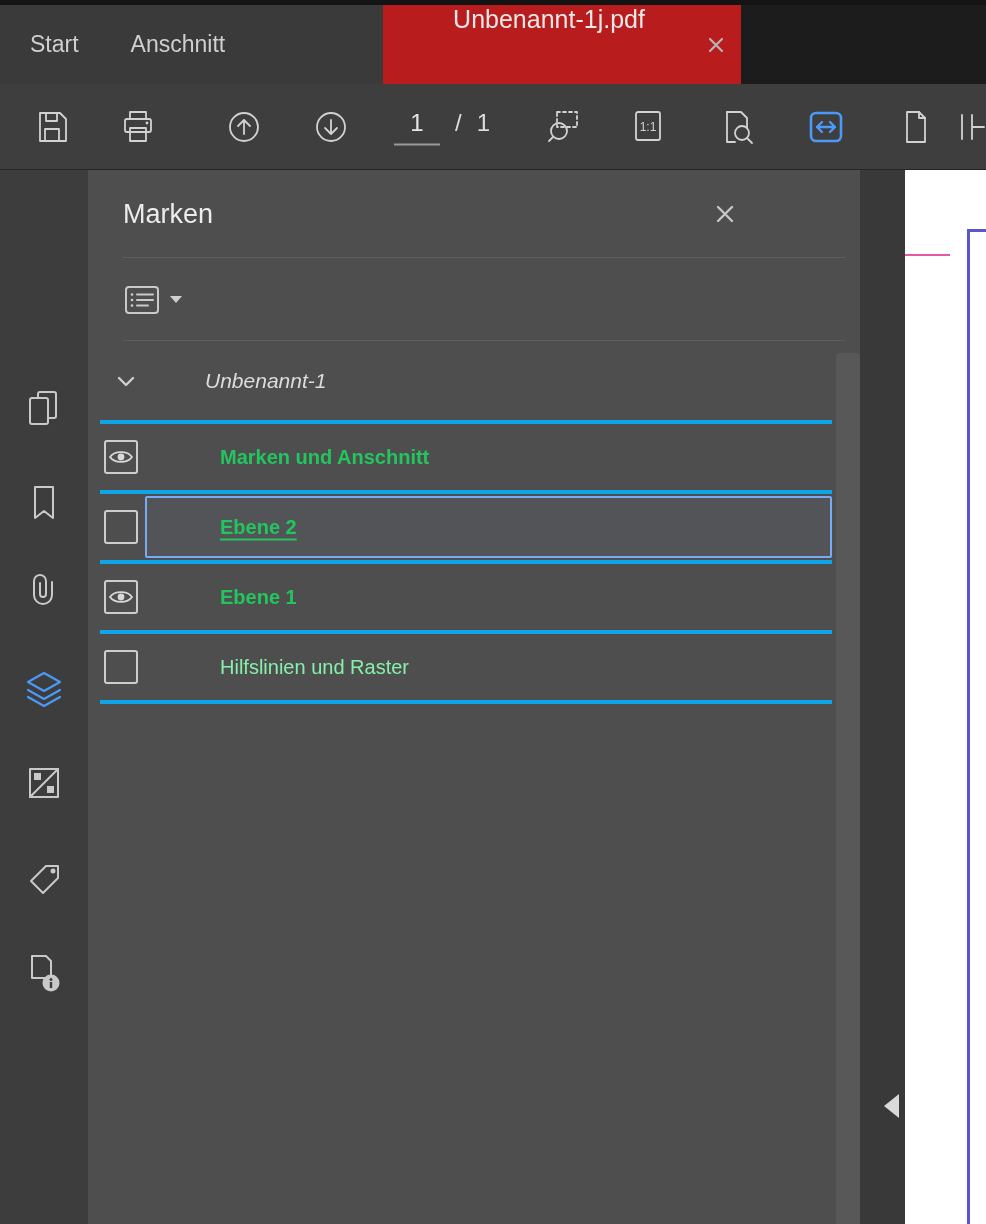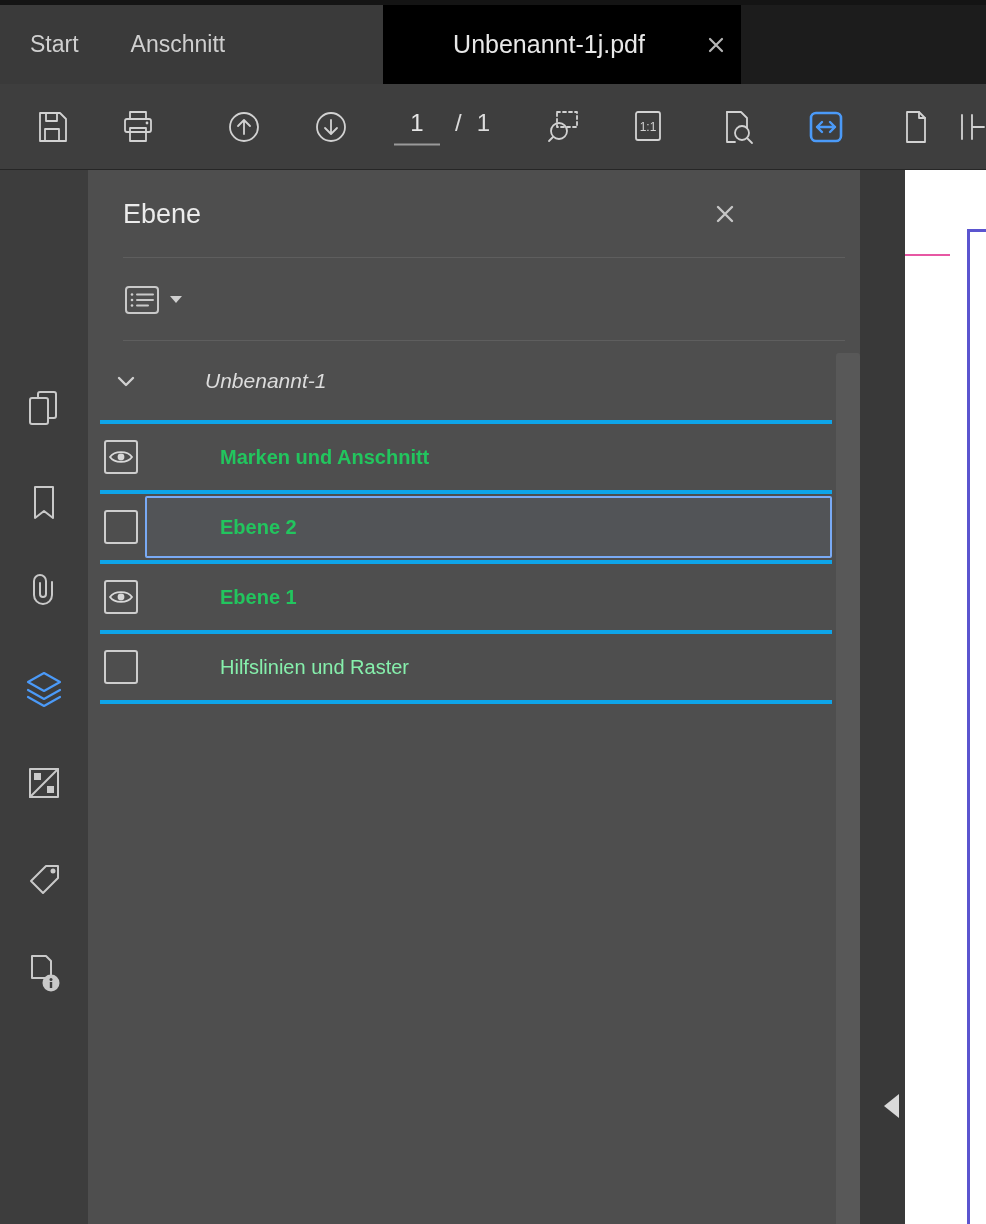--- a/index.html
+++ b/index.html
@@ -8,21 +8,21 @@
     background:#4e4e4e;
     font-family:"Liberation Sans", sans-serif;
     -webkit-font-smoothing:antialiased;
   }
   .app{position:absolute;inset:0;}
 
   
   .tabbar{position:absolute;left:0;top:0;right:0;height:84px;background:#1c1c1c;border-top:5px solid #141414;box-sizing:border-box;}
   .tabs-left{position:absolute;left:0;top:0;width:383px;height:79px;background:#3a3a3a;display:flex;align-items:center;gap:52px;padding-left:30px;box-sizing:border-box;}
   .tab-label{font-size:23px;color:#cfcfcf;cursor:default;}
-  .doc-tab{position:absolute;left:383px;top:0;width:358px;height:79px;background:#000000;display:flex;align-items:center;justify-content:center;}
+  .doc-tab{position:absolute;left:383px;top:0;width:358px;height:79px;background:#b91c1c;display:flex;justify-content:center;}
   .doc-tab .doc-label{font-size:25px;color:#e8e8e8;margin-right:26px;}
   .doc-close{position:absolute;right:12px;top:50%;transform:translateY(-50%);width:26px;height:26px;display:flex;align-items:center;justify-content:center;}
 
   
   .toolbar{position:absolute;left:0;top:84px;right:0;height:86px;background:#3e3e3e;border-bottom:1px solid #262626;box-sizing:border-box;}
   .tool{position:absolute;top:50%;transform:translateY(-50%);width:44px;height:44px;display:flex;align-items:center;justify-content:center;}
   .t-save{left:30px}.t-print{left:116px}.t-pageup{left:222px}.t-pagedown{left:309px}
   .t-marquee{left:541px}.t-actualsize{left:626px}.t-pagezoom{left:715px}
   .t-fitwidth{left:804px}.t-singlepage{left:893px}
   .t-partial{left:958px;width:28px;overflow:hidden;justify-content:flex-start;}
@@ -55,21 +55,21 @@
   .scrollbar{position:absolute;right:0;top:12px;width:24px;bottom:0;background:#585858;border-radius:3px 3px 0 0;}
   .row{position:relative;margin:0 28px 0 12px;border-bottom:4px solid #0ea5e9;}
   .row-root{height:79px;}
   .row-layer{height:66px;}
   .chevron{position:absolute;left:13px;top:50%;transform:translateY(-50%);width:26px;height:26px;display:flex;align-items:center;justify-content:center;}
   .root-label{position:absolute;left:105px;top:50%;transform:translateY(-50%);font-size:21px;font-style:italic;color:#dcdcdc;}
   .checkbox{position:absolute;left:4px;top:50%;transform:translateY(-50%);width:34px;height:34px;border:2px solid #cdcdcd;border-radius:3px;box-sizing:border-box;display:flex;align-items:center;justify-content:center;background:transparent;}
   .layer-label{position:absolute;left:120px;top:50%;transform:translateY(-50%);font-size:20px;font-weight:700;color:#22c55e;white-space:nowrap;}
   .row-layer.normal .layer-label{font-weight:400;color:#86efac;}
   .row-layer.selected::before{content:"";position:absolute;left:45px;right:0;top:2px;bottom:2px;border:2px solid #79aaf5;border-radius:2px;background:rgba(150,190,255,0.05);box-sizing:border-box;}
-  .row-layer.selected .layer-label{text-underline-offset:5px;}
+  .row-layer.selected .layer-label{text-decoration:underline;text-underline-offset:5px;}
 
   
   .canvas-strip{position:absolute;left:860px;top:170px;width:45px;bottom:0;background:#393939;}
   .collapse-handle{position:absolute;left:24px;top:924px;width:0;height:0;border-top:12px solid transparent;border-bottom:12px solid transparent;border-right:15px solid #d9d9d9;}
   .page-area{position:absolute;left:905px;top:170px;right:0;bottom:0;background:#ffffff;}
   .bleed-line{position:absolute;left:0;top:84px;width:45px;height:2px;}
   .page-border-v{position:absolute;left:62px;top:59px;width:3px;bottom:0;}
   .page-border-h{position:absolute;left:62px;top:59px;right:0;height:3px;}
 </style>
 </head>
@@ -210,21 +210,21 @@
         <path d="M11 6h14l5 5v17H11z"></path>
         <circle cx="30" cy="33" r="8.5" fill="#c9c9c9" stroke="none"></circle>
         <circle cx="30" cy="29.5" r="1.5" fill="#3d3d3d" stroke="none"></circle>
         <rect x="28.8" y="32" width="2.4" height="6" fill="#3d3d3d" stroke="none"></rect>
       </svg>
     </div>
   </div>
 
   <div class="panel">
     <div class="panel-header">
-      <span class="panel-title">Ebene</span>
+      <span class="panel-title">Marken</span>
       <span class="panel-close">
         <svg width="26" height="26" viewBox="0 0 26 26">
             <path d="M6 6l14 14M20 6L6 20" stroke="#c6c6c6" stroke-width="2.4" stroke-linecap="round"></path>
           </svg>
       </span>
     </div>
 
     <div class="options-row">
       <div class="options-btn">
         <svg width="38" height="32" viewBox="0 0 38 32" class="sico" stroke-width="1.8" fill="none" stroke="#cfcfcf">

